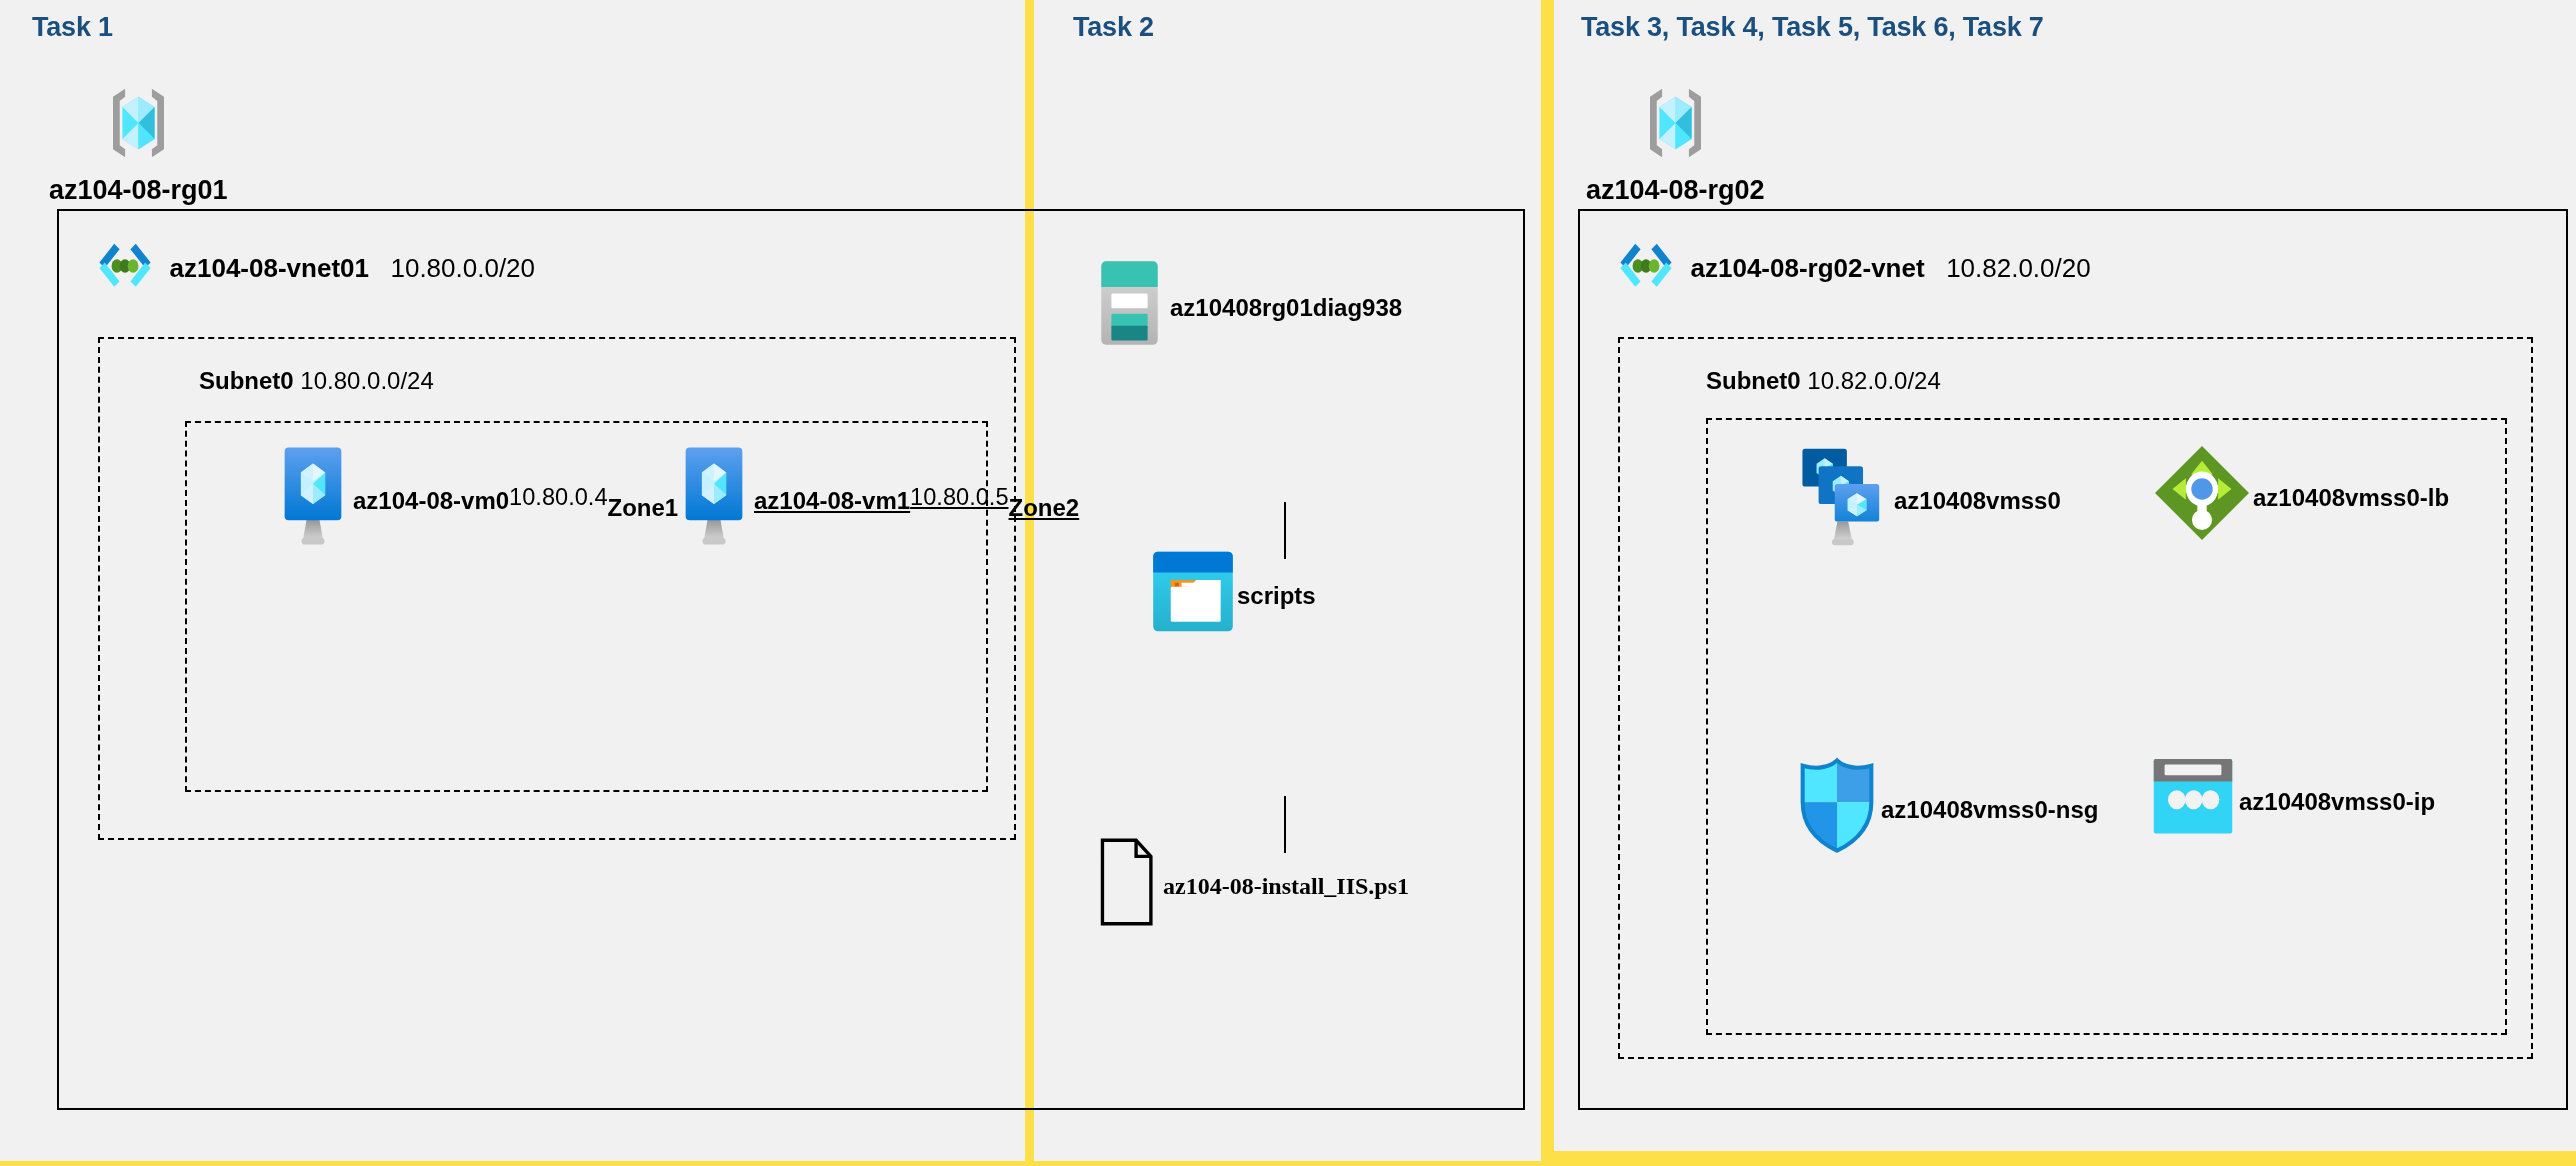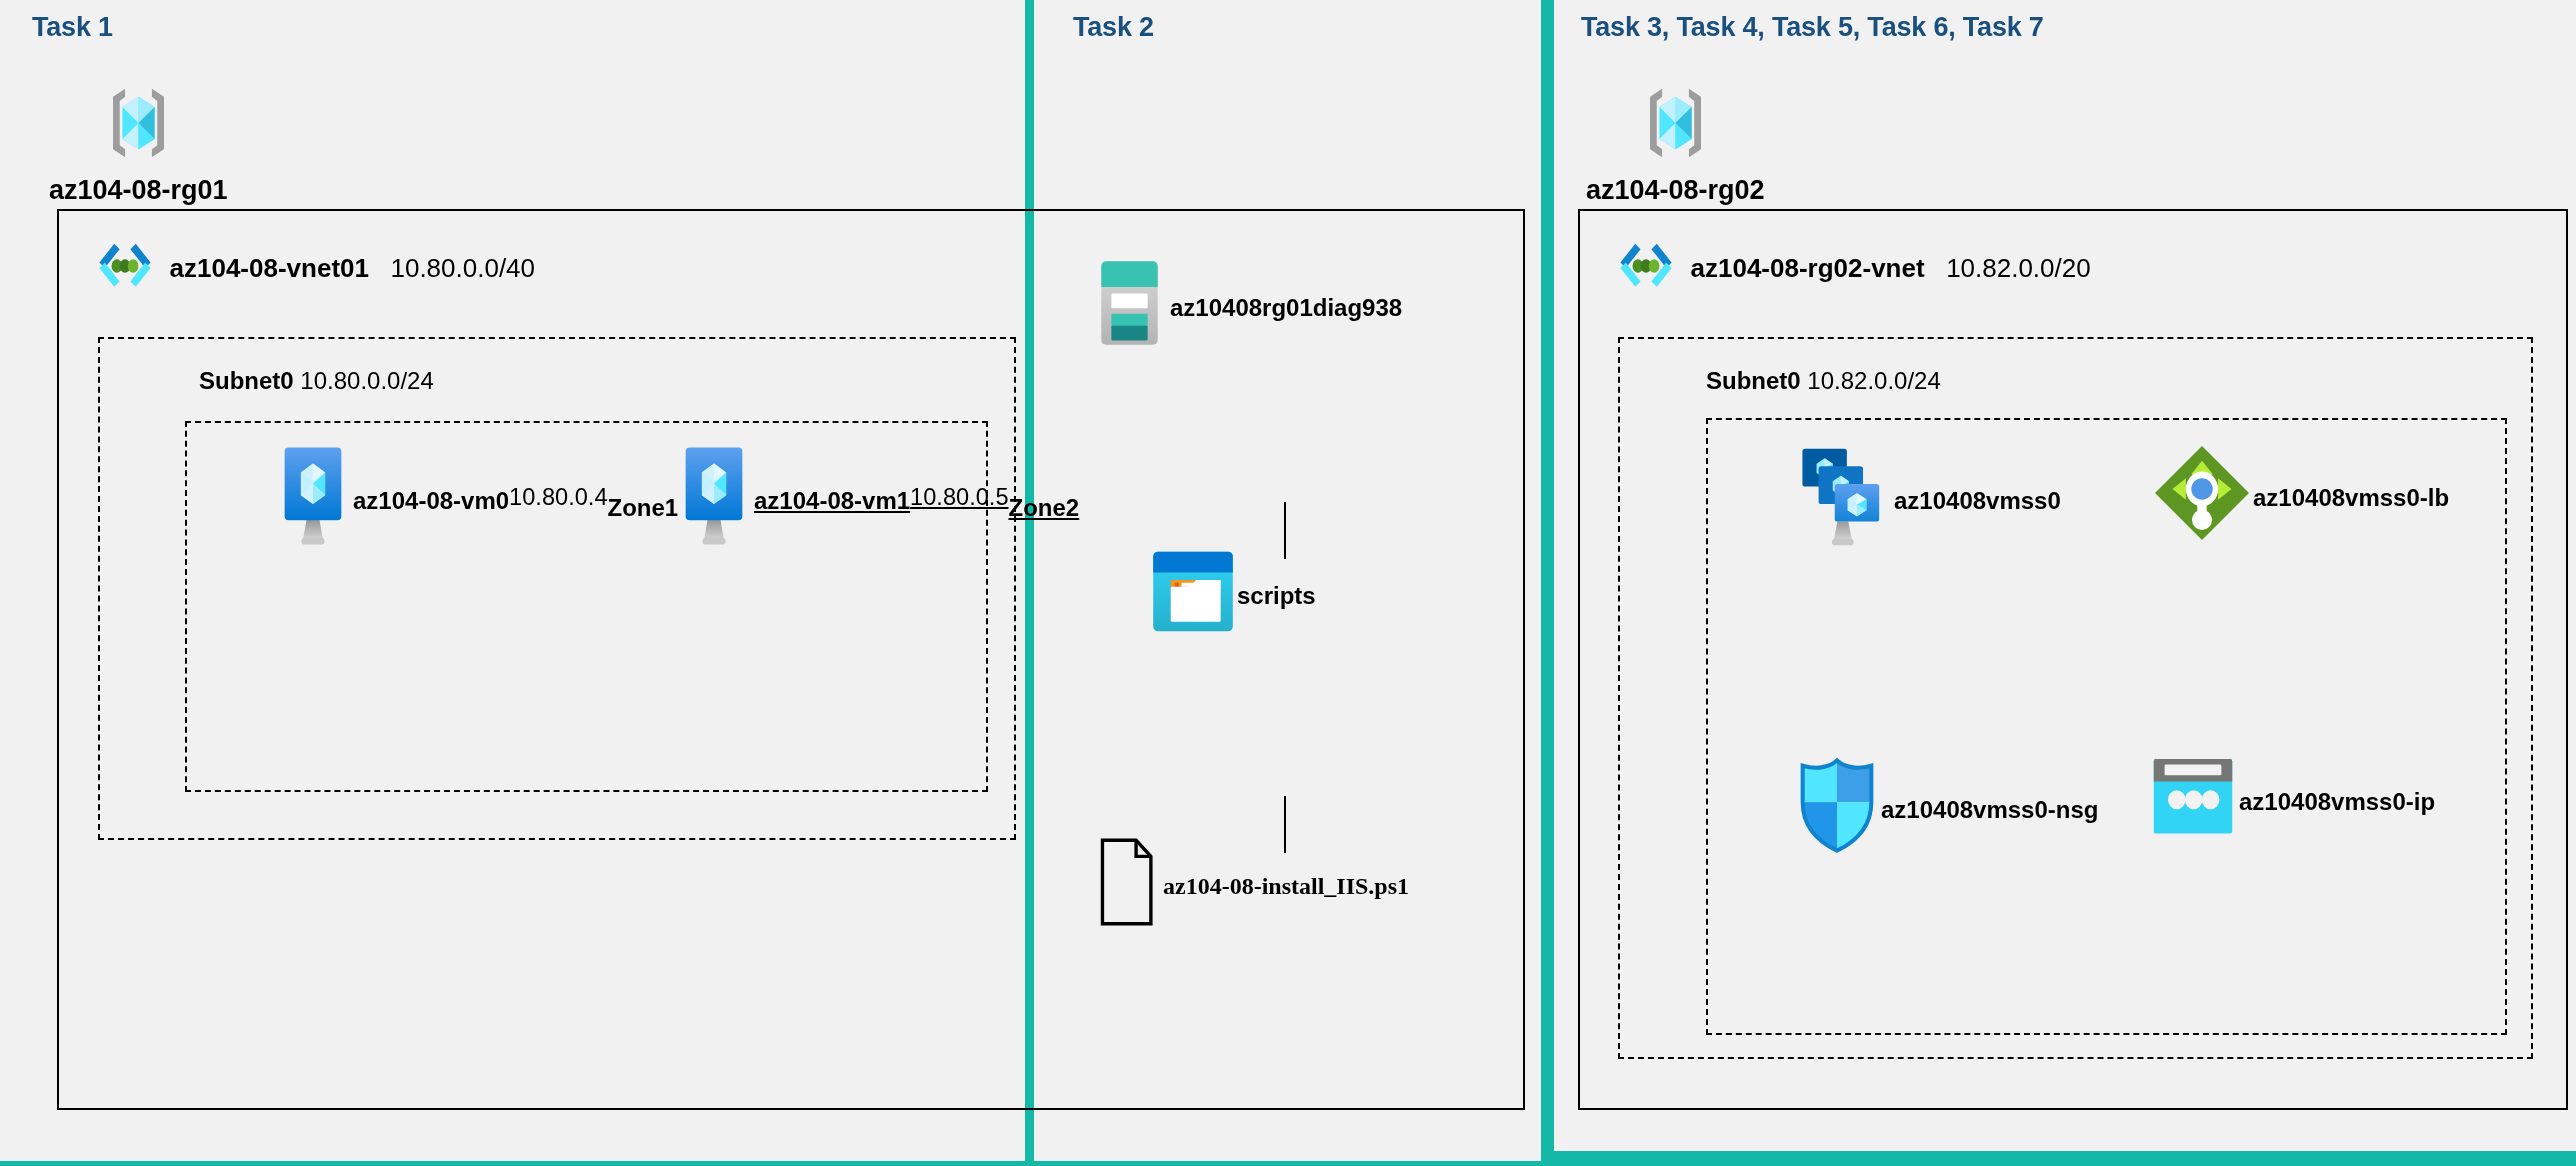--- a/index.html
+++ b/index.html
@@ -1,17 +1,17 @@
 <!DOCTYPE html>
 <html style="font-size:10.8px"><head>
 <meta charset="utf-8">
 <style>
   html,body{margin:0;padding:0;background:#ffffff;}
   body{font-family:"Liberation Sans",sans-serif;}
-  #stage{position:relative;width:2576px;height:1166px;background:#14b8a6;overflow:hidden;}
+  #stage{position:relative;width:2576px;height:1166px;background:#fde047;overflow:hidden;}
 
   
   .panel{position:absolute;background:#f1f1f1;}
   #panel-1{left:0;top:0;width:1025px;height:1161px;}
   #panel-2{left:1034px;top:0;width:507px;height:1161px;}
   #panel-3{left:1554px;top:0;width:1022px;height:1151px;}
 
   
   .task-header{position:absolute;color:#1a4f7e;font-weight:bold;font-size:27px;letter-spacing:-0.2px;white-space:nowrap;}
   #task1-header{left:32px;top:12px;}
@@ -127,21 +127,21 @@
         <path d="M30 10 L38 18 L16 46 L8 38 Z" fill="#0f83cd"></path>
         <path d="M8 46 L16 38 L38 66 L30 74 Z" fill="#50e6ff"></path>
         <path d="M62 10 L54 18 L76 46 L84 38 Z" fill="#0f83cd"></path>
         <path d="M84 46 L76 38 L54 66 L62 74 Z" fill="#50e6ff"></path>
         <ellipse cx="34" cy="43" rx="8" ry="10" fill="#4b8f23"></ellipse>
         <ellipse cx="46" cy="43" rx="8" ry="10" fill="#3f7a1e"></ellipse>
         <ellipse cx="58" cy="43" rx="8" ry="10" fill="#6bb52e"></ellipse>
       </svg>
     </span>
     <span class="vnet-name">az104-08-vnet01</span>
-    <span class="vnet-cidr">10.80.0.0/40</span>
+    <span class="vnet-cidr">10.80.0.0/20</span>
   </div>
 
   <div class="vnet-row" id="vnet02-row">
     <span>
       <svg width="62" height="62" viewBox="0 0 92 92">
         <path d="M30 10 L38 18 L16 46 L8 38 Z" fill="#0f83cd"></path>
         <path d="M8 46 L16 38 L38 66 L30 74 Z" fill="#50e6ff"></path>
         <path d="M62 10 L54 18 L76 46 L84 38 Z" fill="#0f83cd"></path>
         <path d="M84 46 L76 38 L54 66 L62 74 Z" fill="#50e6ff"></path>
         <ellipse cx="34" cy="43" rx="8" ry="10" fill="#4b8f23"></ellipse>

